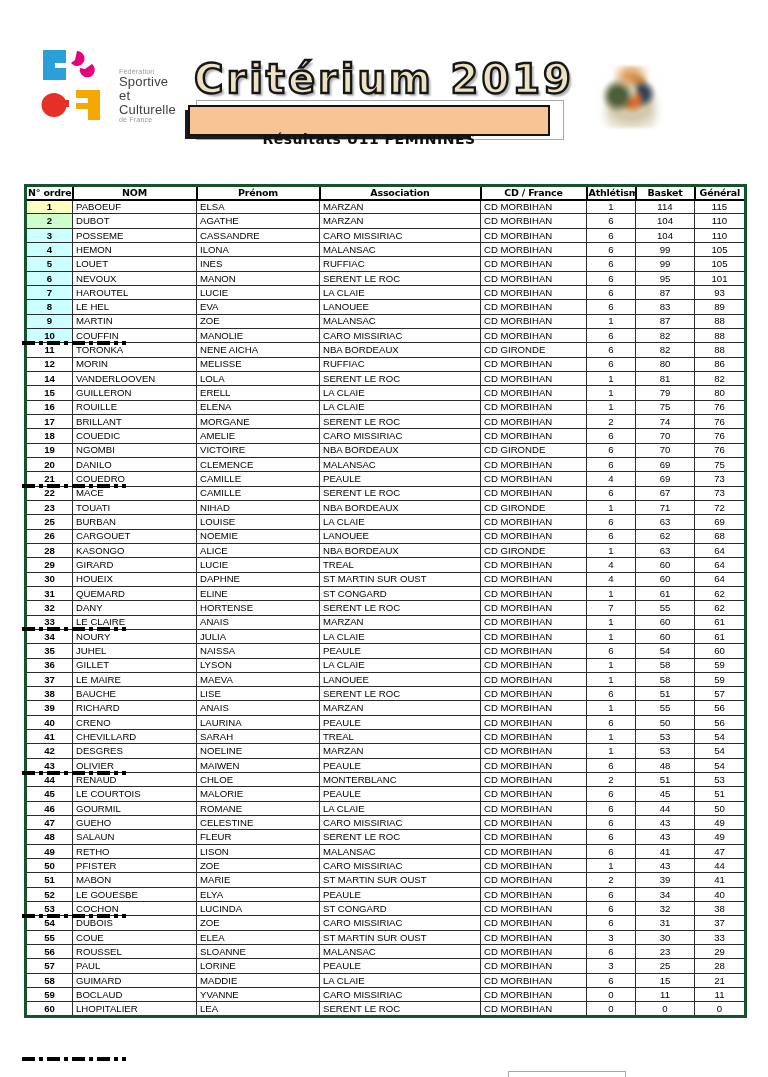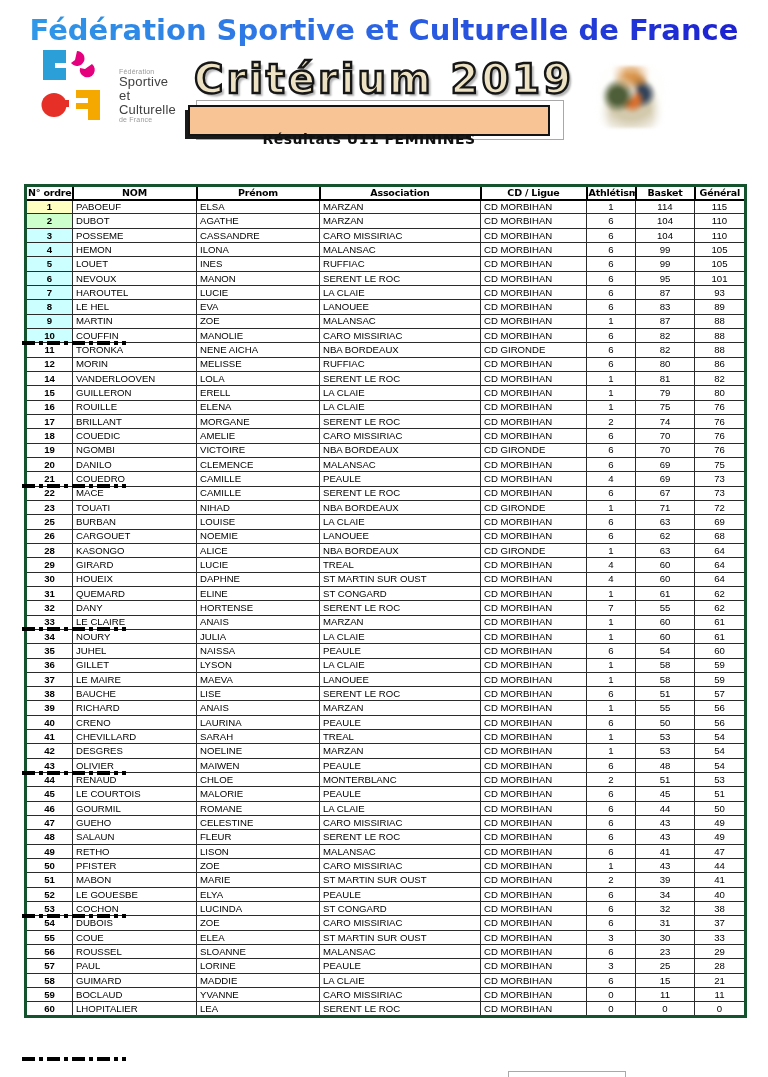--- a/index.html
+++ b/index.html
@@ -103,21 +103,20 @@
   .partial-box {
     position:absolute; left:508px; top:1071px; width:118px; height:14px;
     border:1.4px solid #a9a9a9; background:#fff;
   }
 </style>
 </head>
 <body>
 
 <div class="page">
 
-  <div class="main-title">Fédération Sportive et Culturelle de France</div>
 
   <div class="logo">
     <svg width="66" height="80" viewBox="0 0 66 80" aria-hidden="true">
 
       <path d="M3,2 h23 v13 h-11 v5 h11 v12 h-23 z" fill="#2b9fd8"></path>
 
       <path d="M37,3 a7.5,7.5 0 1 1 -6,12 l4,-3 z" fill="#e5007d"></path>
       <path d="M52,16 a7.5,7.5 0 1 1 -12,4 l5,1 z" fill="#e5007d"></path>
 
       <ellipse cx="14" cy="57" rx="12.5" ry="12" fill="#e63027"></ellipse>
@@ -154,21 +153,21 @@
         <col class="c6">
         <col class="c7">
         <col class="c8">
     </colgroup>
     <thead>
       <tr>
           <th>N° ordre</th>
           <th>NOM</th>
           <th>Prénom</th>
           <th>Association</th>
-          <th>CD / Ligue</th>
+          <th>CD / France</th>
           <th>Athlétisme</th>
           <th>Basket</th>
           <th>Général</th>
         </tr>
     </thead>
     <tbody>
         <tr>
           <td class="ordre" style="background: rgb(255, 255, 194);">1</td>
           <td>PABOEUF</td>
           <td>ELSA</td>

